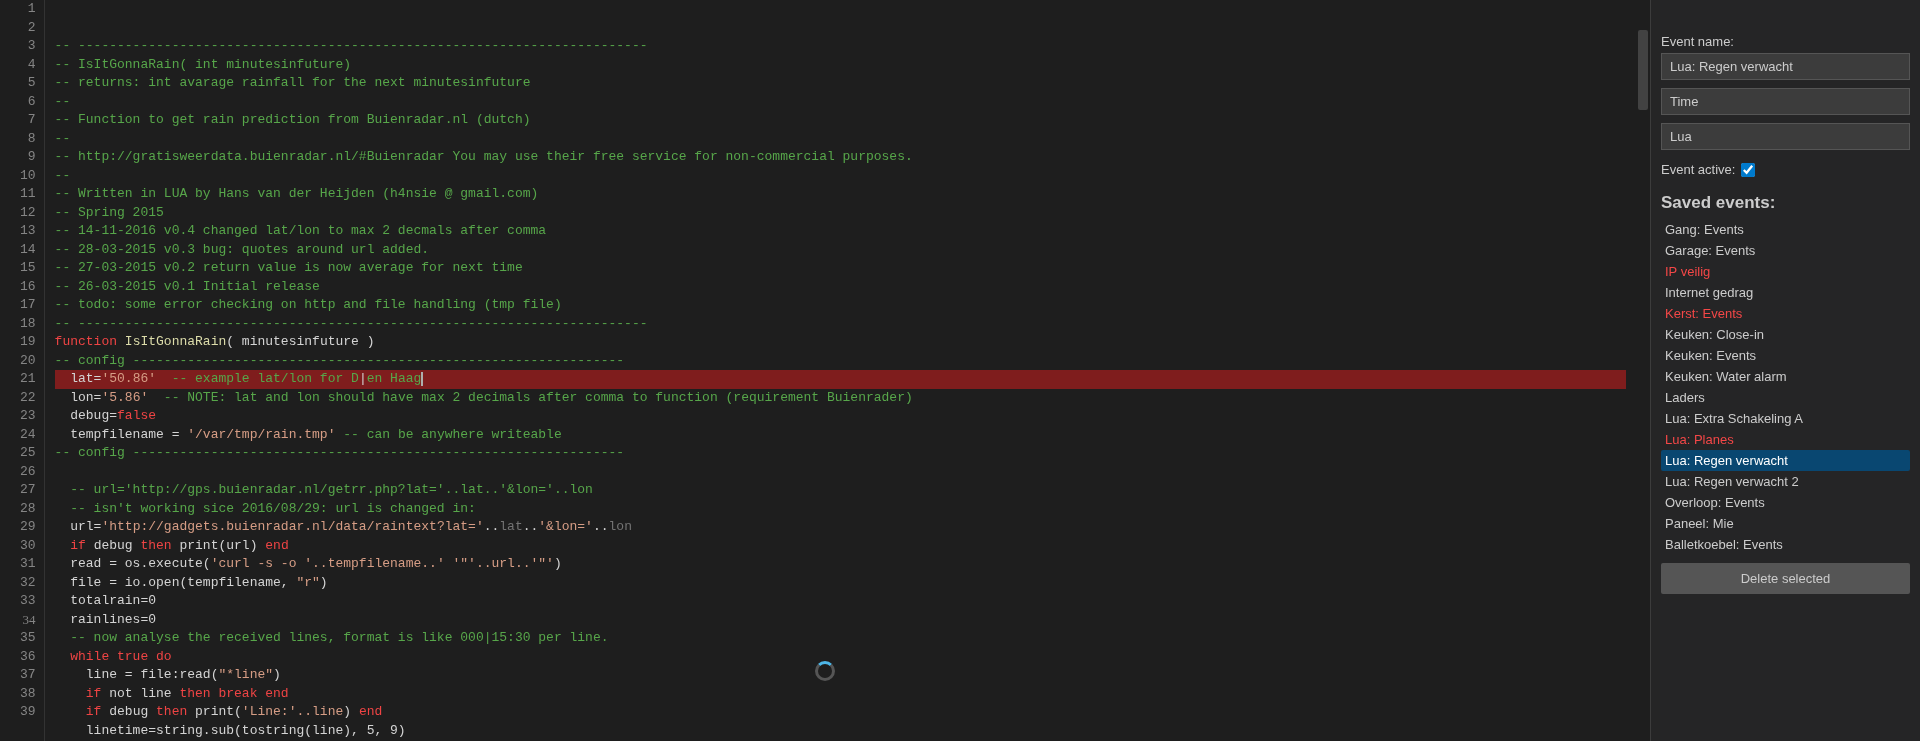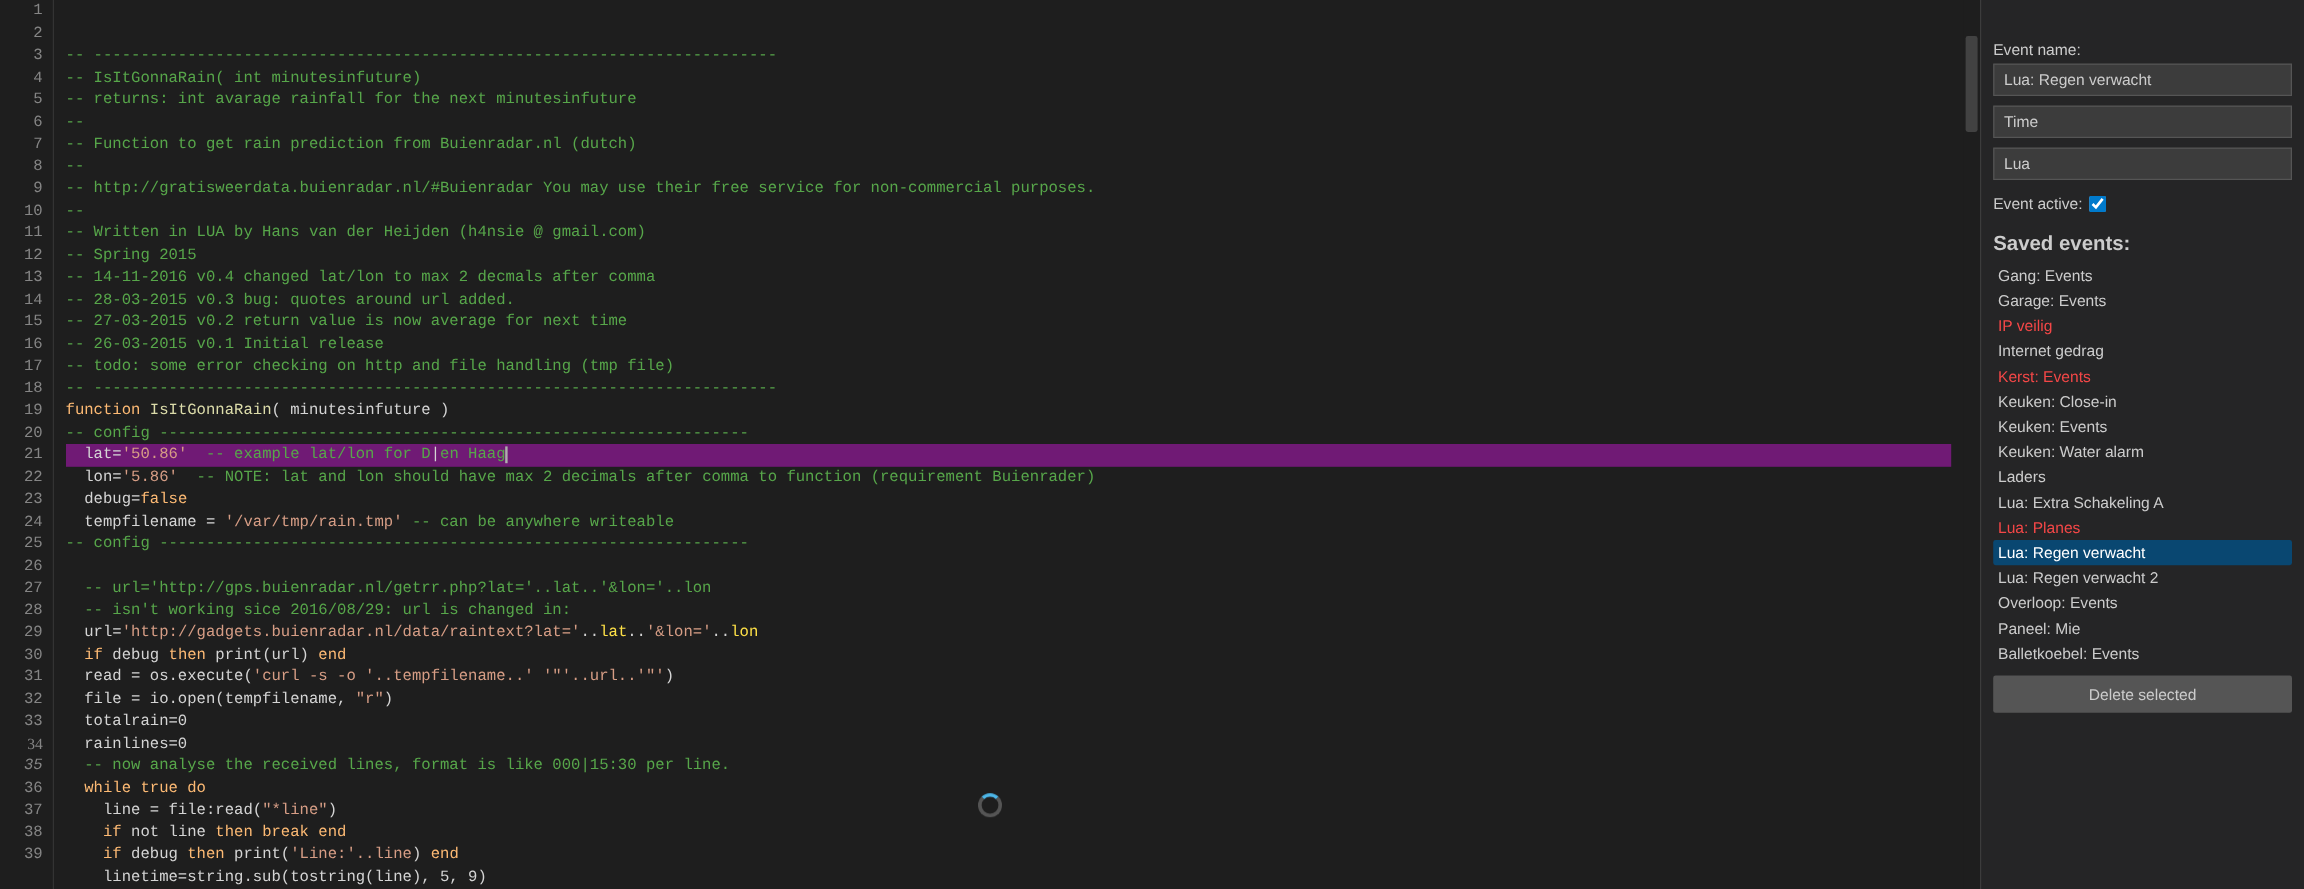--- a/index.html
+++ b/index.html
@@ -44,28 +44,28 @@
       white-space: pre;
     }
 
     .line {
       height: 18.5px;
       display: flex;
       align-items: center;
     }
 
     .line.active-line {
-      background: #701a75;
+      background: #7f1d1d;
     }
 
     .c-comment { color: #57a64a; }
-    .c-keyword { color: #fdba74; }
+    .c-keyword { color: #ef4444; }
     .c-string { color: #d69d85; }
     .c-function { color: #dcdcaa; }
-    .c-variable { color: #fde047; font-family: Liberation Mono, monospace; }
+    .c-variable { color: #737373; font-family: Liberation Mono, monospace; }
     .c-default { color: #d4d4d4; }
 
     
     .cursor {
       display: inline-block;
       width: 2px;
       height: 14px;
       background: #aeafad;
       vertical-align: middle;
       animation: blink 1s step-end infinite;
@@ -264,21 +264,21 @@
       <div style="line-height: 18.5px;">25</div>
       <div style="line-height: 18.5px;">26</div>
       <div style="line-height: 18.5px;">27</div>
       <div style="line-height: 18.5px;">28</div>
       <div style="line-height: 18.5px;">29</div>
       <div style="line-height: 18.5px;">30</div>
       <div style="line-height: 18.5px;">31</div>
       <div style="line-height: 18.5px;">32</div>
       <div style="line-height: 18.5px;">33</div>
       <div style="line-height: 18.5px; font-family: Liberation Serif, serif;">34</div>
-      <div style="line-height: 18.5px; font-style: italic;">35</div>
+      <div style="line-height: 18.5px;">35</div>
       <div style="line-height: 18.5px;">36</div>
       <div style="line-height: 18.5px;">37</div>
       <div style="line-height: 18.5px;">38</div>
       <div style="line-height: 18.5px;">39</div>
     </div>
   <div id="code-content">
     <div class="code-lines" id="code-lines">
     <div class="line"><span class="c-comment">-- -------------------------------------------------------------------------</span></div><div class="line"><span class="c-comment">-- IsItGonnaRain( int minutesinfuture)</span></div><div class="line"><span class="c-comment">-- returns: int avarage rainfall for the next minutesinfuture</span></div><div class="line"><span class="c-comment">--</span></div><div class="line"><span class="c-comment">-- Function to get rain prediction from Buienradar.nl (dutch)</span></div><div class="line"><span class="c-comment">--</span></div><div class="line"><span class="c-comment">-- http://gratisweerdata.buienradar.nl/#Buienradar You may use their free service for non-commercial purposes.</span></div><div class="line"><span class="c-comment">--</span></div><div class="line"><span class="c-comment">-- Written in LUA by Hans van der Heijden (h4nsie @ gmail.com)</span></div><div class="line"><span class="c-comment">-- Spring 2015</span></div><div class="line"><span class="c-comment">-- 14-11-2016 v0.4 changed lat/lon to max 2 decmals after comma</span></div><div class="line"><span class="c-comment">-- 28-03-2015 v0.3 bug: quotes around url added.</span></div><div class="line"><span class="c-comment">-- 27-03-2015 v0.2 return value is now average for next time</span></div><div class="line"><span class="c-comment">-- 26-03-2015 v0.1 Initial release</span></div><div class="line"><span class="c-comment">-- todo: some error checking on http and file handling (tmp file)</span></div><div class="line"><span class="c-comment">-- -------------------------------------------------------------------------</span></div><div class="line"><span class="c-keyword">function</span><span class="c-default"> </span><span class="c-function">IsItGonnaRain</span><span class="c-default">( minutesinfuture )</span></div><div class="line"><span class="c-comment">-- config ---------------------------------------------------------------</span></div><div class="line active-line"><span class="c-default">  lat=</span><span class="c-string">'50.86'</span><span class="c-comment">  -- example lat/lon for D</span><span class="c-default">|</span><span class="c-comment">en Haag</span><span class="cursor"></span></div><div class="line"><span class="c-default">  lon=</span><span class="c-string">'5.86'</span><span class="c-comment">  -- NOTE: lat and lon should have max 2 decimals after comma to function (requirement Buienrader)</span></div><div class="line"><span class="c-default">  debug=</span><span class="c-keyword">false</span></div><div class="line"><span class="c-default">  tempfilename = </span><span class="c-string">'/var/tmp/rain.tmp'</span><span class="c-comment"> -- can be anywhere writeable</span></div><div class="line"><span class="c-comment">-- config ---------------------------------------------------------------</span></div><div class="line"><span class="c-default"></span></div><div class="line"><span class="c-comment">  -- url='http://gps.buienradar.nl/getrr.php?lat='..lat..'&amp;lon='..lon</span></div><div class="line"><span class="c-comment">  -- isn't working sice 2016/08/29: url is changed in:</span></div><div class="line"><span class="c-default">  url=</span><span class="c-string">'http://gadgets.buienradar.nl/data/raintext?lat='</span><span class="c-default">..</span><span class="c-variable">lat</span><span class="c-default">..</span><span class="c-string">'&amp;lon='</span><span class="c-default">..</span><span class="c-variable">lon</span></div><div class="line"><span class="c-keyword">  if</span><span class="c-default"> debug </span><span class="c-keyword">then</span><span class="c-default"> print(url) </span><span class="c-keyword">end</span></div><div class="line"><span class="c-default">  read = os.execute(</span><span class="c-string">'curl -s -o '..tempfilename..' '"'..url..'"'</span><span class="c-default">)</span></div><div class="line"><span class="c-default">  file = io.open(tempfilename, </span><span class="c-string">"r"</span><span class="c-default">)</span></div><div class="line"><span class="c-default">  totalrain=0</span></div><div class="line"><span class="c-default">  rainlines=0</span></div><div class="line"><span class="c-comment">  -- now analyse the received lines, format is like 000|15:30 per line.</span></div><div class="line"><span class="c-keyword">  while</span><span class="c-keyword"> true</span><span class="c-keyword"> do</span></div><div class="line"><span class="c-default">    line = file:read(</span><span class="c-string">"*line"</span><span class="c-default">)</span></div><div class="line"><span class="c-keyword">    if</span><span class="c-default"> not line </span><span class="c-keyword">then</span><span class="c-keyword"> break</span><span class="c-keyword"> end</span></div><div class="line"><span class="c-keyword">    if</span><span class="c-default"> debug </span><span class="c-keyword">then</span><span class="c-default"> print(</span><span class="c-string">'Line:'..line</span><span class="c-default">) </span><span class="c-keyword">end</span></div><div class="line"><span class="c-default">    linetime=string.sub(tostring(line), 5, 9)</span></div><div class="line"><span class="c-keyword">    if</span><span class="c-default"> debug </span><span class="c-keyword">then</span><span class="c-default"> print(</span><span class="c-string">'Linetime: '..linetime</span><span class="c-default">) </span><span class="c-keyword">end</span></div></div>
   </div>
   <div id="scroll-track">

